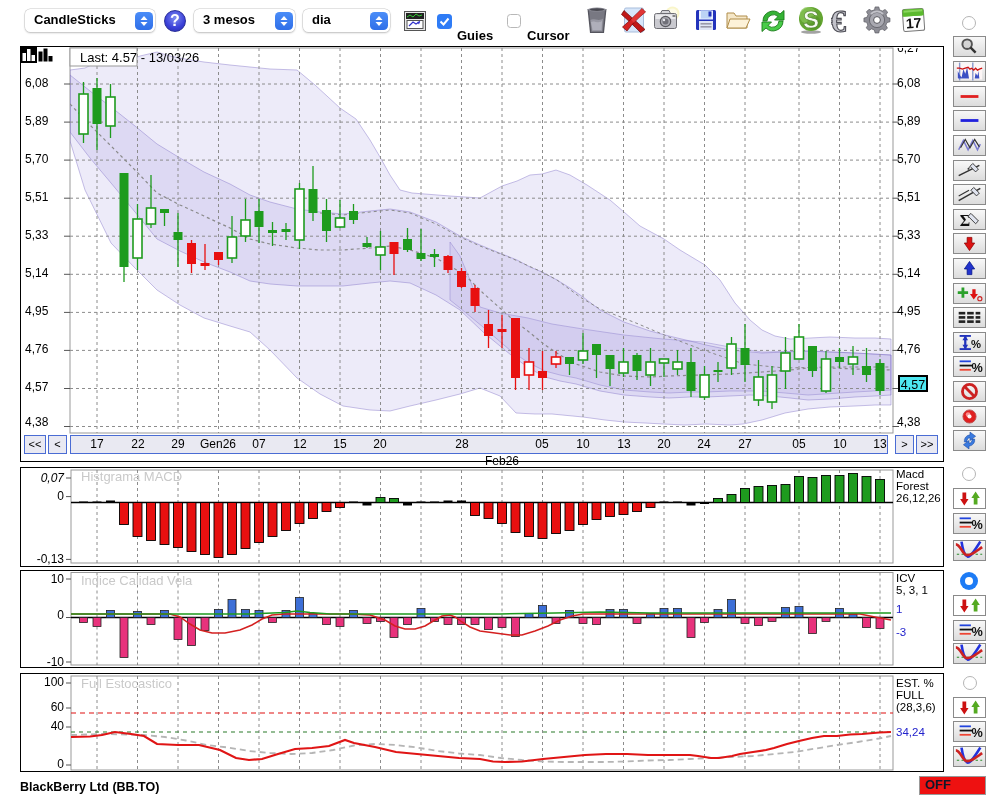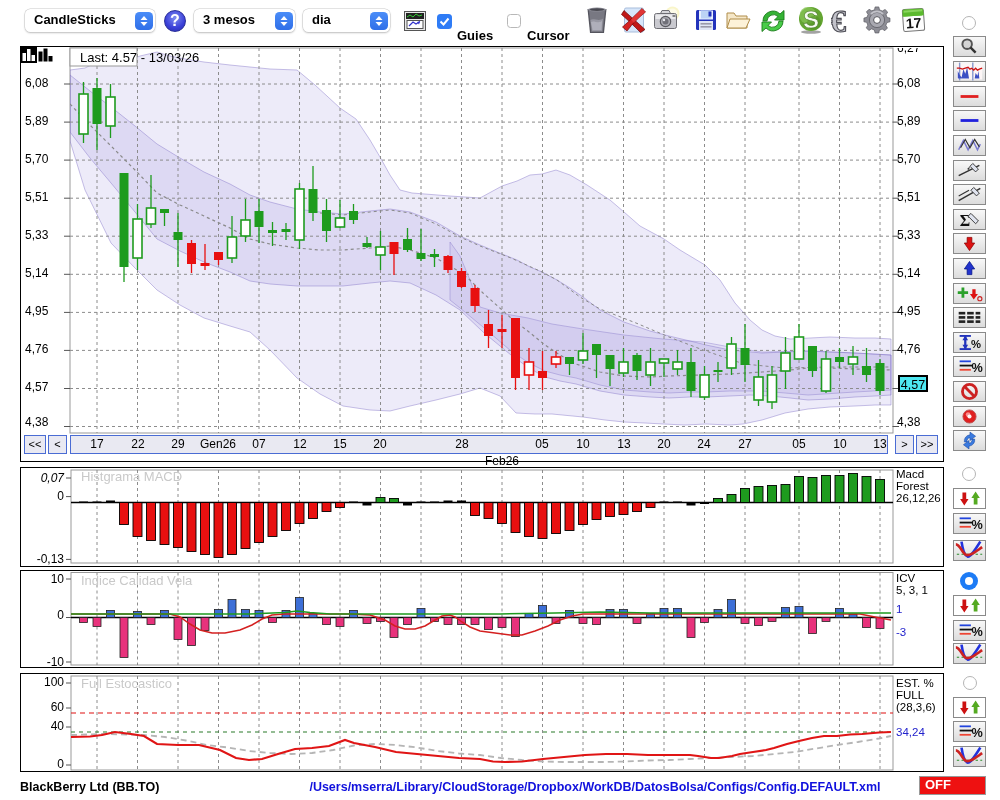--- a/index.html
+++ b/index.html
@@ -796,14 +796,13 @@
     </div>
 <div class="sbtn" style="left:953px;top:746px;width:33px;height:21px;">
       <svg width="33" height="21" viewBox="0 0 33 21">
         <line x1="3" y1="14.5" x2="30" y2="14.5" stroke="#2a8a2a" stroke-width="1.1" stroke-dasharray="2.5,2.5"></line>
         <path d="M8,1 C9,8 11,16 14.5,17 C18,17.5 23,9 28,1" fill="none" stroke="#2233dd" stroke-width="2.8"></path>
         <path d="M2,4 C6,4 9,13 12.5,15 C17,17 24,11 30,7" fill="none" stroke="#cc2222" stroke-width="2.8"></path>
       </svg>
     </div>
 
 <div style="position:absolute;left:20px;top:780px;font:bold 12.5px 'Liberation Sans',sans-serif;">BlackBerry Ltd (BB.TO)</div>
-<div style="position:absolute;left:190px;top:780px;width:810px;text-align:center;font:bold 12.5px 'Liberation Sans',sans-serif;color:#1111dd;">/Users/mserra/Library/CloudStorage/Dropbox/WorkDB/DatosBolsa/Configs/Config.DEFAULT.xml</div>
-<div style="position:absolute;left:919px;top:776px;width:67px;height:19px;background:#ee1111;border:1.5px solid #999;color:#ffffff;font:bold 13px 'Liberation Sans',sans-serif;padding-left:5px;line-height:16px;">OFF</div>
+<div style="position:absolute;left:919px;top:776px;width:67px;height:19px;background:#ee1111;border:1.5px solid #999;color:#0f172a;font:bold 13px 'Liberation Sans',sans-serif;padding-left:5px;line-height:16px;">OFF</div>
 </div>
 </body></html>

